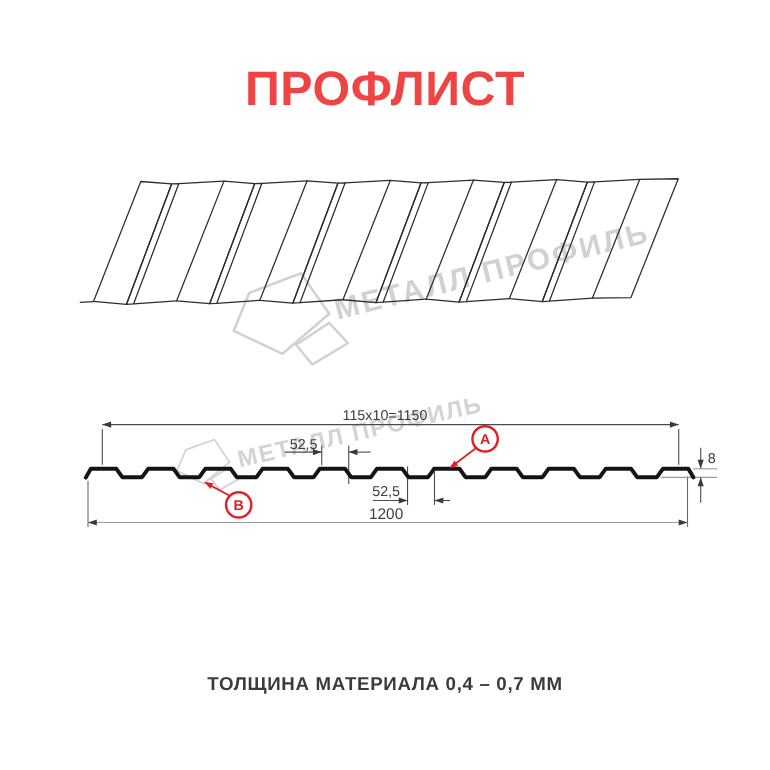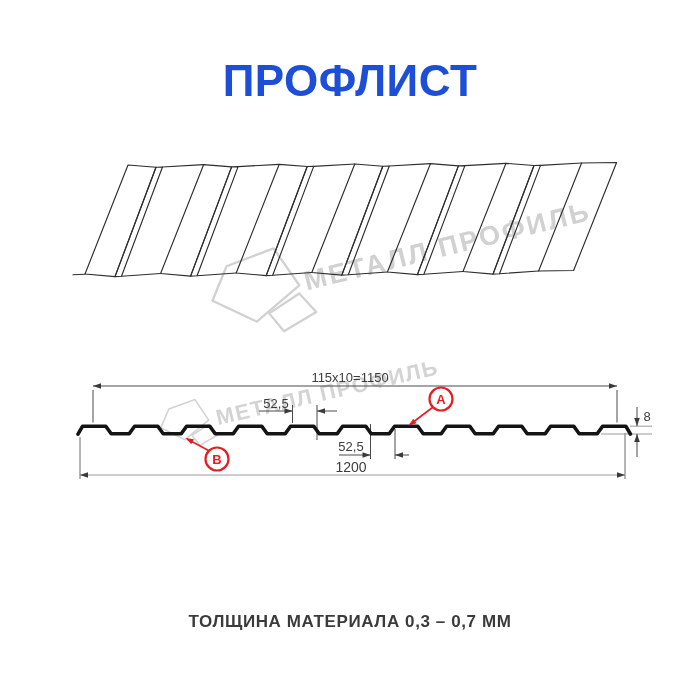--- a/index.html
+++ b/index.html
@@ -1,20 +1,20 @@
 <!DOCTYPE html>
 <html><head>
 <meta charset="utf-8">
 <style>
   html,body{margin:0;padding:0;}
   body{width:700px;height:700px;background:#ffffff;position:relative;overflow:hidden;
        font-family:"Liberation Sans","DejaVu Sans",sans-serif;}
   .page{position:absolute;inset:0;background:#fff;}
   .title{position:absolute;left:0;top:56px;width:700px;text-align:center;
-         font-size:44px;font-weight:bold;color:#1d4ed8;letter-spacing:.5px;}
+         font-size:44px;font-weight:bold;color:#ef4444;letter-spacing:.5px;}
   .subtitle{position:absolute;left:0;top:99px;width:700px;text-align:center;
             font-size:16px;font-weight:bold;color:#1c1c1c;letter-spacing:.5px;}
   .footer-note{position:absolute;left:0;top:612px;width:700px;text-align:center;
                font-size:17px;font-weight:bold;color:#3b3b3b;letter-spacing:.6px;}
   svg{position:absolute;overflow:visible;}
   #sheet3d{left:55px;top:140px;}
   #xsec{left:40px;top:360px;}
   .dimtxt{font-size:13px;fill:#3d3d3d;font-weight:normal;}
   .dimtxt-big{font-size:14px;fill:#3d3d3d;}
   .wm-text{font-weight:bold;fill:#c9c9c9;}
@@ -137,14 +137,14 @@
       <text id="txt-b" class="red-lbl" x="177" y="103.5" text-anchor="middle" fill="#e31e24">B</text>
       <g id="g-red-arrows">
           <line x1="392.5" y1="47.5" x2="370" y2="64.5" stroke="#e31e24" stroke-width="1.6"></line>
           <polygon fill="#e31e24" points="368.5,65.8 373.2040020155526,58.749300386651186 376.57416614520406,63.22165924291603"></polygon>
           <line x1="168.5" y1="90.5" x2="147" y2="79" stroke="#e31e24" stroke-width="1.6"></line>
           <polygon fill="#e31e24" points="145.5,78 153.8781011186719,79.28351924228214 151.2490603670709,84.22802576229212"></polygon>
         </g>
     </g>
   </svg>
 
-  <div class="footer-note">ТОЛЩИНА МАТЕРИАЛА 0,3 – 0,7 ММ</div>
+  <div class="footer-note">ТОЛЩИНА МАТЕРИАЛА 0,4 – 0,7 ММ</div>
 </div>
 
 </body></html>

